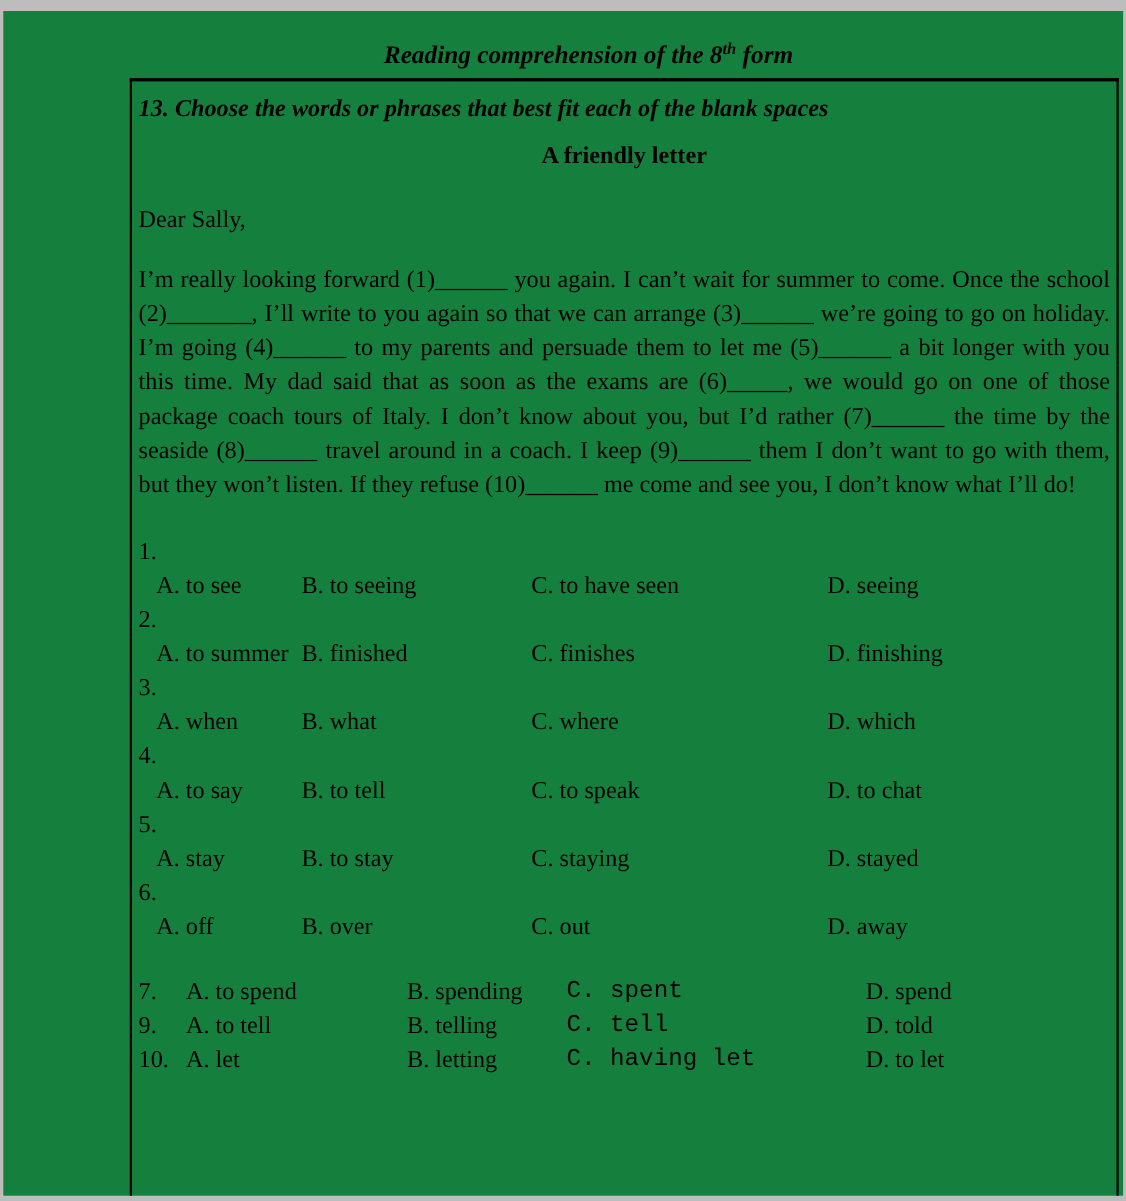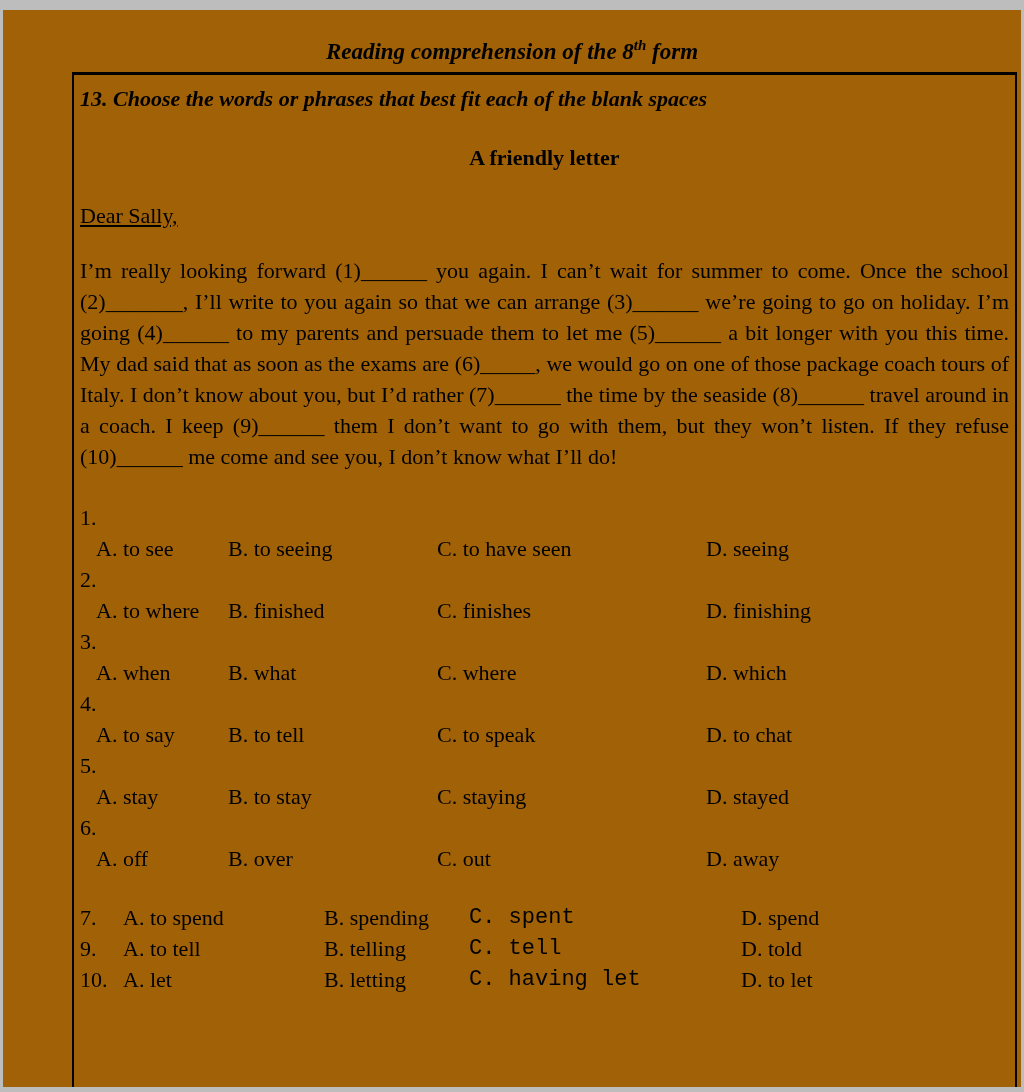--- a/index.html
+++ b/index.html
@@ -6,22 +6,23 @@
   html, body { margin: 0; padding: 0; }
   body {
     width: 1024px; height: 1092px;
     background: #bdbdbd;
     font-family: "Liberation Serif", "DejaVu Serif", serif;
     color: #000;
     position: relative;
   }
   .page {
     position: absolute; top: 10px; left: 3px; right: 3px; bottom: 5px;
-    background: #a16207;
+    background: #15803d;
     overflow: hidden;
+    padding-left: 46px;
   }
   .doc-title {
     text-align: center;
     font-weight: bold;
     font-style: italic;
     font-size: 23px;
     margin-top: 20px;
     line-height: 30px;
   }
   .doc-title sup { font-size: 15px; }
@@ -35,24 +36,24 @@
     font-size: 22px;
   }
   .instruction {
     font-weight: bold;
     font-style: italic;
     line-height: 31px;
   }
   .letter-title {
     text-align: center;
     font-weight: bold;
-    margin-top: 28px;
+    margin-top: 12px;
     line-height: 31px;
   }
-  .salutation { margin: 27px 0 0; line-height: 31px; text-decoration: underline; }
+  .salutation { margin: 27px 0 0; line-height: 31px; }
   .body-text {
     margin: 24px 0 0;
     line-height: 31px;
     text-align: justify;
   }
   .questions-stacked { margin-top: 30px; }
   .q-num { line-height: 31px; }
   .q-opts { padding-left: 16px; line-height: 31px; }
   .opt { display: inline-block; white-space: nowrap; vertical-align: top; }
   .opt.a { width: 132px; }
@@ -85,21 +86,21 @@
 
     <div class="questions-stacked">
 
       <div>
         <div class="q-num">1.</div>
         <div class="q-opts"><span class="opt a">A. to see</span><span class="opt b">B. to seeing</span><span class="opt c">C. to have seen</span><span class="opt d">D. seeing</span></div>
       </div>
 
       <div>
         <div class="q-num">2.</div>
-        <div class="q-opts"><span class="opt a">A. to where</span><span class="opt b">B. finished</span><span class="opt c">C. finishes</span><span class="opt d">D. finishing</span></div>
+        <div class="q-opts"><span class="opt a">A. to summer</span><span class="opt b">B. finished</span><span class="opt c">C. finishes</span><span class="opt d">D. finishing</span></div>
       </div>
 
       <div>
         <div class="q-num">3.</div>
         <div class="q-opts"><span class="opt a">A. when</span><span class="opt b">B. what</span><span class="opt c">C. where</span><span class="opt d">D. which</span></div>
       </div>
 
       <div>
         <div class="q-num">4.</div>
         <div class="q-opts"><span class="opt a">A. to say</span><span class="opt b">B. to tell</span><span class="opt c">C. to speak</span><span class="opt d">D. to chat</span></div>

